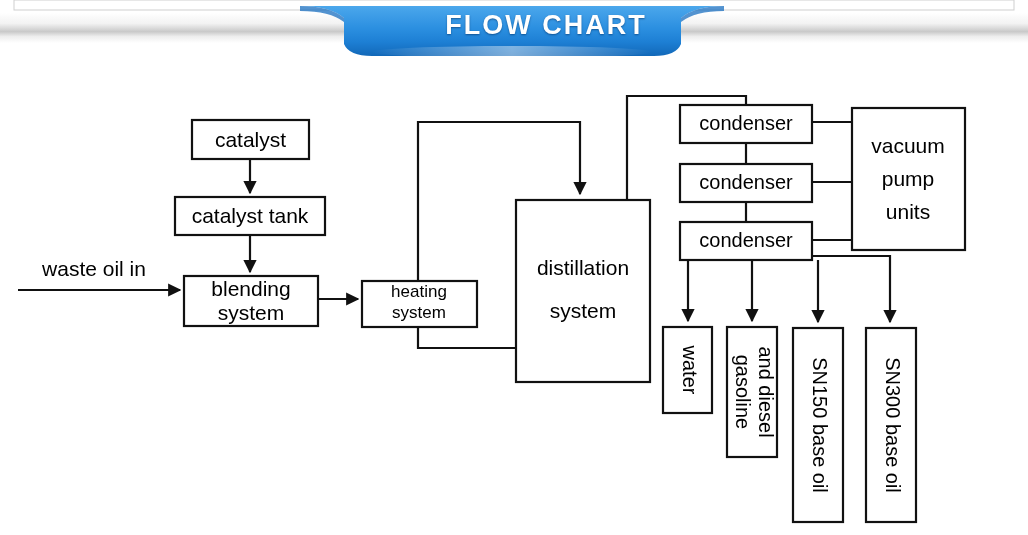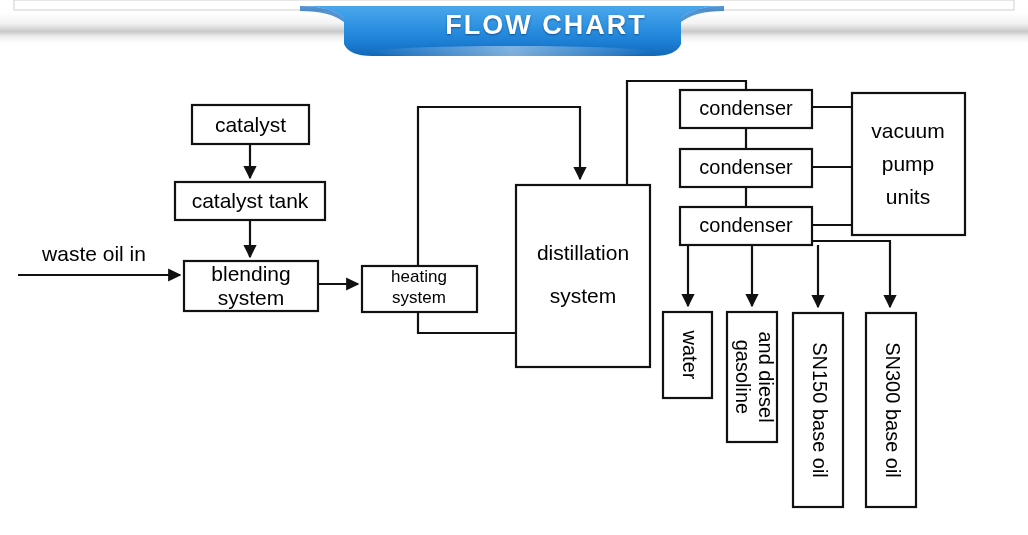--- a/index.html
+++ b/index.html
@@ -18,21 +18,21 @@
     text-align:center;
     font-family:"Liberation Sans",sans-serif;
     font-weight:bold;
     font-size:27px;
     letter-spacing:2px;
     color:#ffffff;
     text-shadow:0 1px 2px rgba(0,40,90,.55);
     pointer-events:none;
     margin-left:32px;
   }
-  #diagram{position:absolute;left:0;top:43px;width:1028px;height:477px;text-decoration:underline;}
+  #diagram{position:absolute;left:0;top:58px;width:1028px;height:477px;text-decoration:underline;}
   .bx{fill:#ffffff;stroke:#111111;stroke-width:2.2;}
   .ln{stroke:#111111;stroke-width:2.2;fill:none;}
   .tx{
     font-family:"Liberation Sans",sans-serif;
     fill:#000000;
     text-anchor:middle;
     dominant-baseline:middle;
   }
 </style>
 </head>

